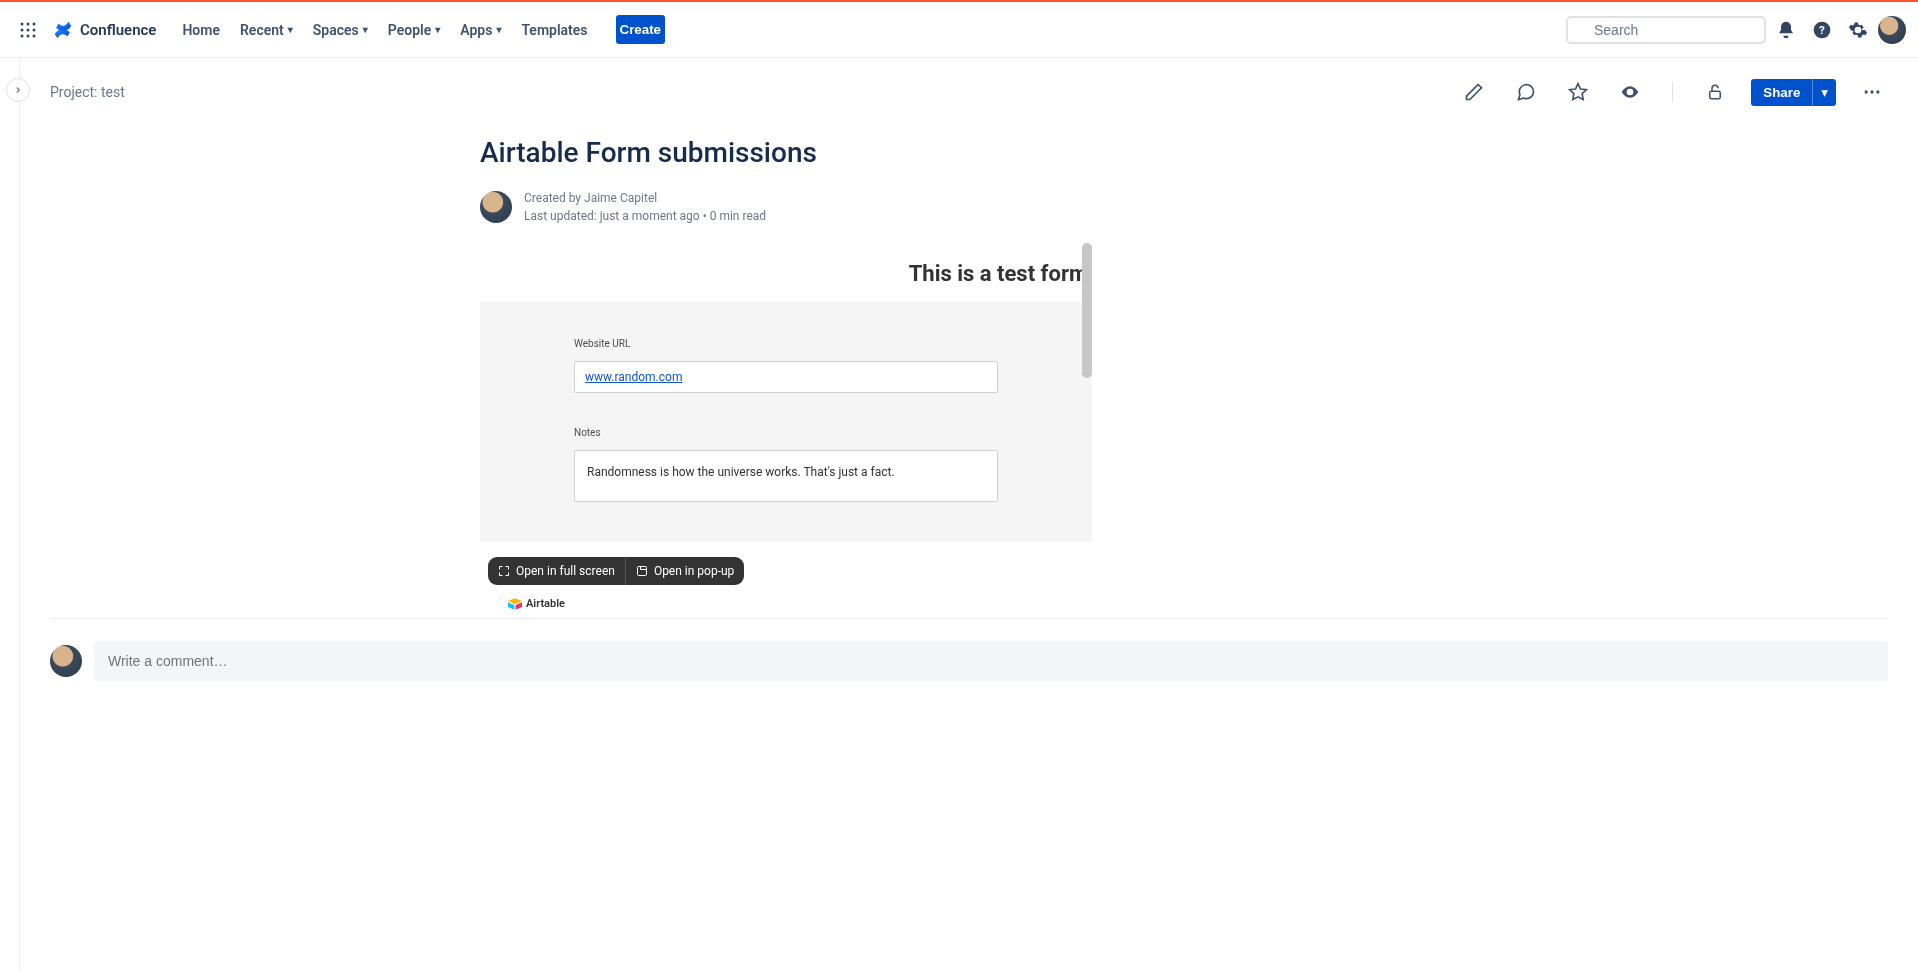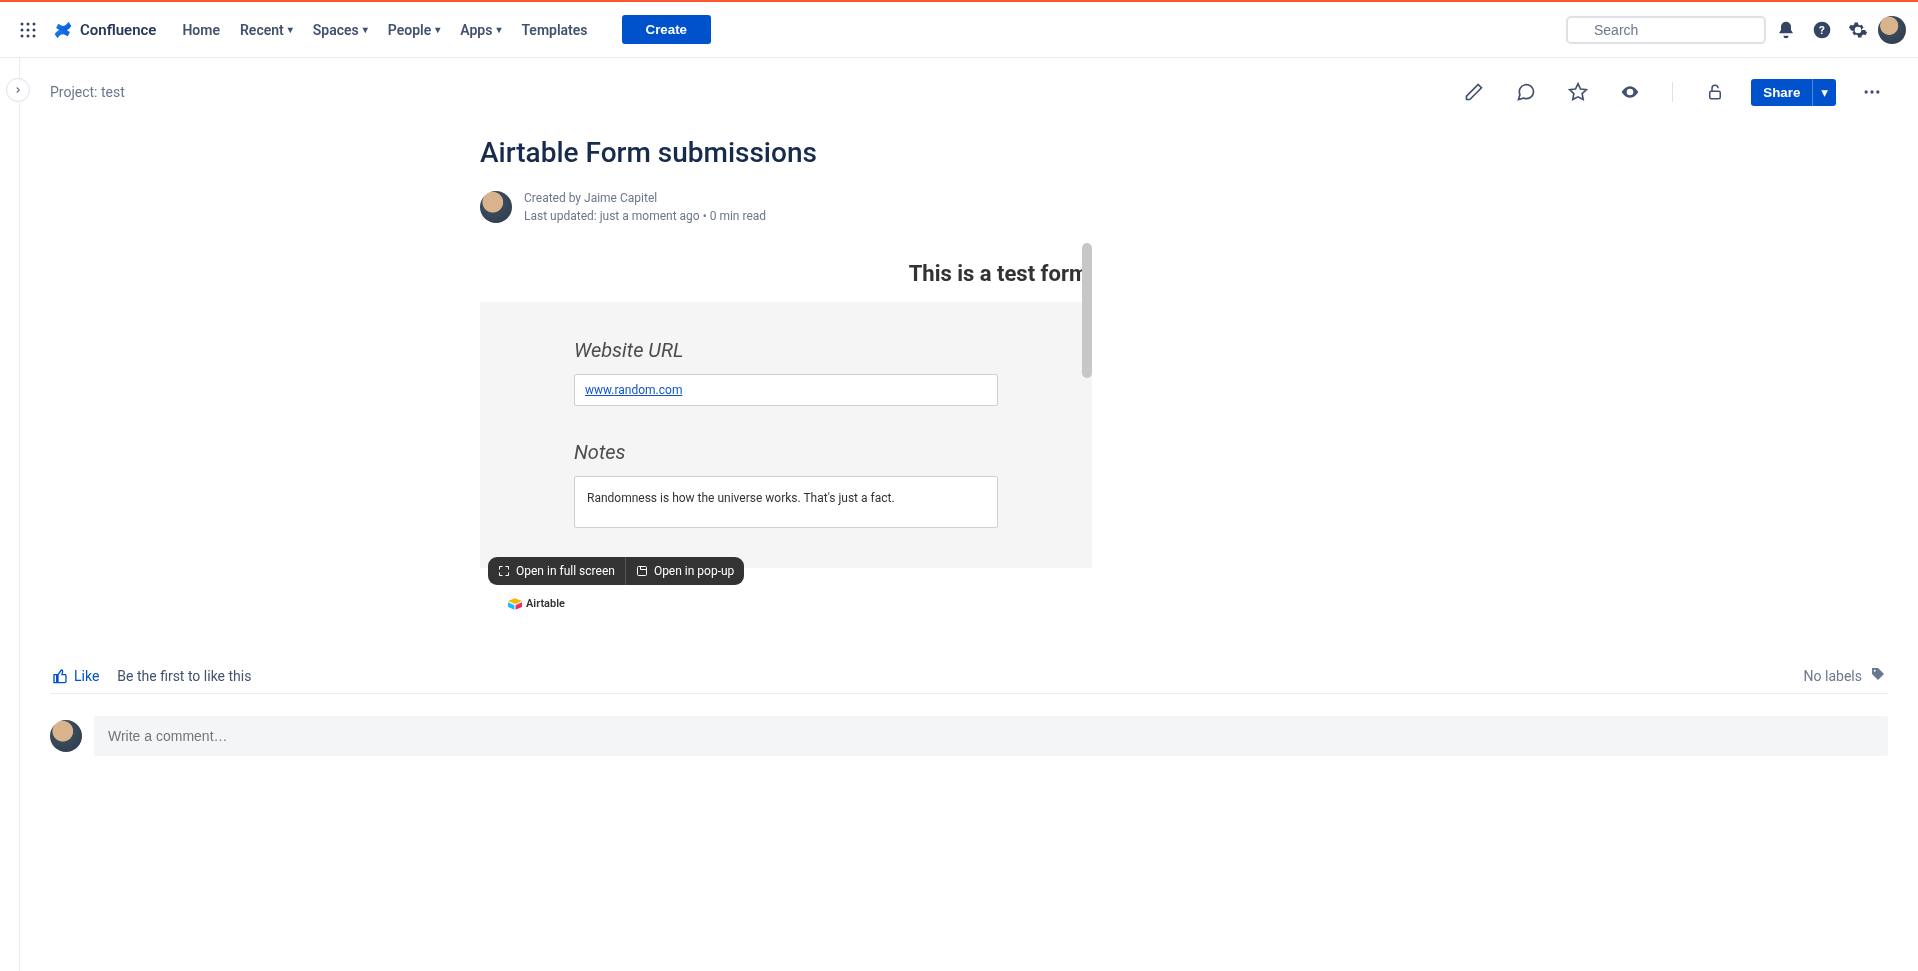--- a/index.html
+++ b/index.html
@@ -35,25 +35,25 @@
 .nav-item {
   display: flex; align-items: center; gap: 4px;
   padding: 6px 10px;
   font-weight: 600;
   color: #42526E;
   border-radius: 3px;
   cursor: pointer;
 }
 .chev { font-size: 10px; color: #42526E; }
 .btn-create {
-  margin-left: 24px;
+  margin-left: 18px;
   background: #0052CC;
   color: #fff;
   font-weight: 600;
-  padding: 7px 24px;
+  padding: 7px 4px;
   border: none;
   border-radius: 3px;
   cursor: pointer;
 }
 .spacer { flex: 1; }
 .search-box {
   display: flex; align-items: center;
   width: 200px;
   background: #fff;
   border: 2px solid #DFE1E6;
@@ -157,21 +157,21 @@
 }
 .embed-title {
   font-size: 22px; font-weight: 700; text-align: right;
   padding: 18px 4px 16px 94px;
   color: #333;
 }
 .form-body {
   background: #f5f5f5;
   padding: 36px 94px 40px 94px;
 }
-.form-label { font-size: 20px; color: #4d4d4d; margin-bottom: 12px; font-style: italic; }
+.form-label { font-size: 10px; color: #4d4d4d; margin-bottom: 12px; }
 .form-input {
   width: 100%;
   border: 1px solid #d0d0d0;
   background: #fff;
   padding: 8px 10px;
   font-size: 12px;
   border-radius: 2px;
 }
 .form-input a { color: #1155CC; text-decoration: underline; }
 .form-group { margin-bottom: 34px; }
@@ -419,40 +419,20 @@
           <svg width="14" height="12" viewBox="0 0 24 20">
               <polygon points="12,0 24,5 12,10 0,5" fill="#FCB400"></polygon>
               <polygon points="0,7 11,12 11,20 0,15" fill="#18BFFF"></polygon>
               <polygon points="24,7 13,12 13,20 24,15" fill="#F82B60"></polygon>
             </svg>
         </span>
         <span>Airtable</span>
       </div>
     </div>
 
-    <div class="social-row">
-      <div class="like-group">
-        <div class="like-btn">
-          <svg width="16" height="16" viewBox="0 0 24 24" fill="none" stroke="currentColor" stroke-width="2">
-              <path d="M7 10v12H3V10zM21 10h-6l1-5a2 2 0 0 0-2-2l-5 7v12h10a2 2 0 0 0 2-2v-8a2 2 0 0 0-2-2z"></path>
-            </svg>
-          <span>Like</span>
-        </div>
-        <span class="like-text">Be the first to like this</span>
-      </div>
-      <div class="labels-group">
-        <span>No labels</span>
-        <span>
-          <svg width="16" height="16" viewBox="0 0 24 24" fill="currentColor">
-              <path d="M21 12l-9 9-9-9V3h9z"></path>
-              <circle cx="7" cy="7" r="1.5" fill="#fff"></circle>
-            </svg>
-        </span>
-      </div>
-    </div>
 
     <hr class="hr">
 
     <div class="comment-row">
       <div class="comment-avatar"></div>
       <input class="comment-input" type="text" placeholder="Write a comment…" style="">
     </div>
   </div>
 </div>
 

